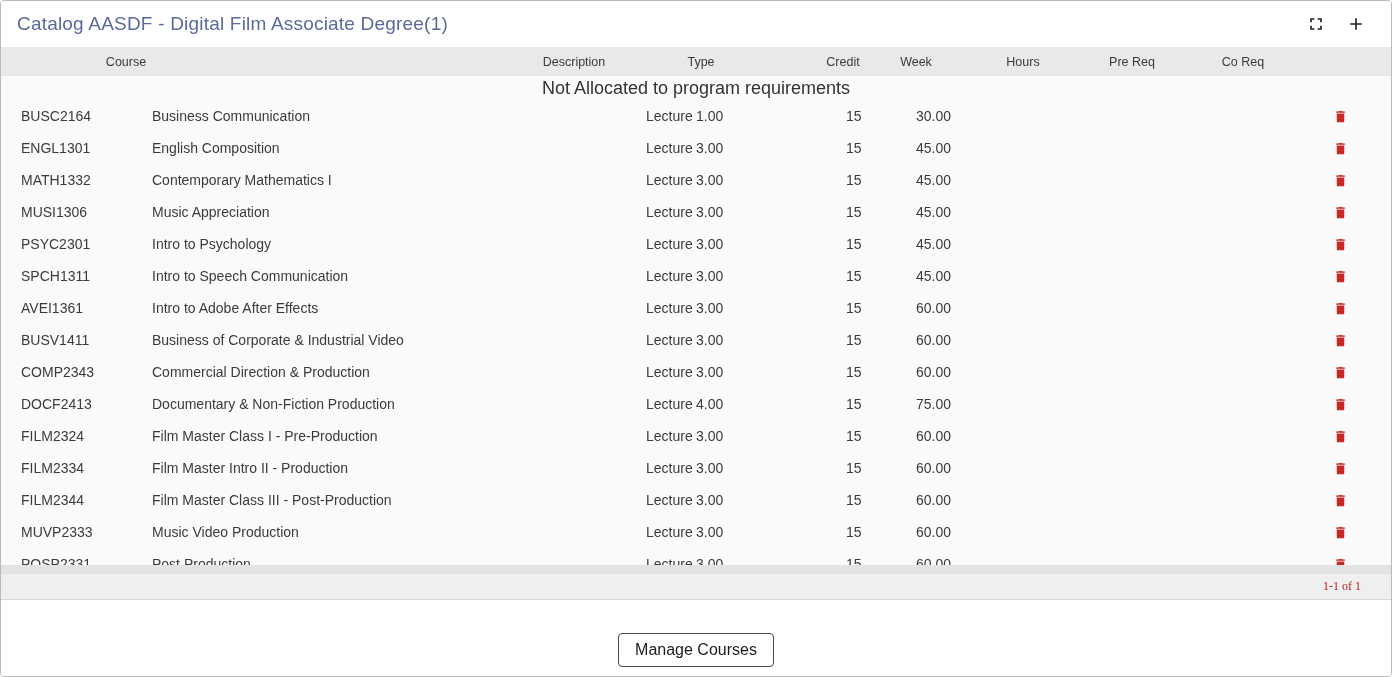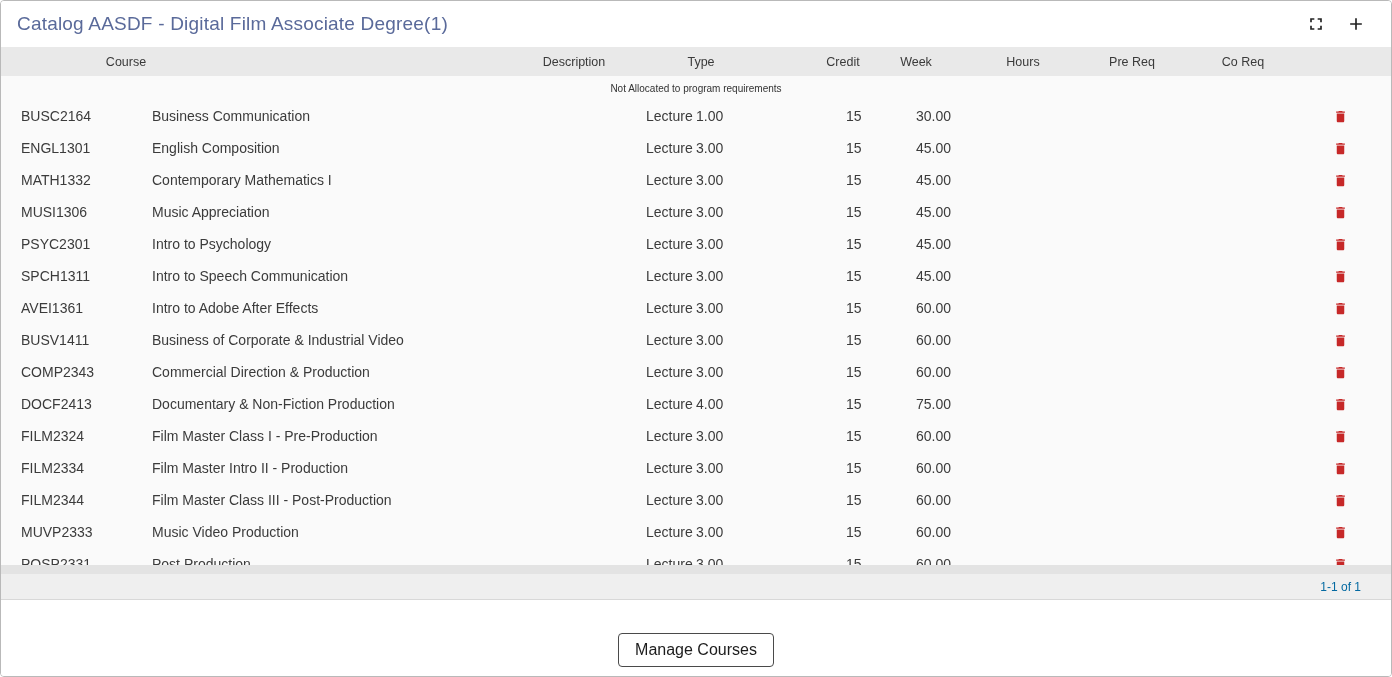--- a/index.html
+++ b/index.html
@@ -46,21 +46,21 @@
   .col-head span:nth-child(5){left:915px;}
   .col-head span:nth-child(6){left:1022px;}
   .col-head span:nth-child(7){left:1131px;}
   .col-head span:nth-child(8){left:1242px;}
   
   .table-body{
     height:489px;background:var(--body-bg);overflow:hidden;position:relative;
   }
   .group-row{
     height:24px;display:flex;align-items:center;justify-content:center;
-    font-size:10px;color:#333;
+    font-size:18px;color:#333;
   }
   .course-row{position:relative;height:32px;}
   .course-row .c{
     position:absolute;top:50%;transform:translateY(-50%);
     white-space:nowrap;font-size:14px;color:#3b3b3b;
   }
   .c.code{left:20px;}
   .c.name{left:151px;}
   .c.type{left:645px;}
   .c.credit{left:695px;}
@@ -72,22 +72,23 @@
     position:absolute;left:1328px;top:50%;transform:translateY(-50%);
     background:none;border:none;cursor:pointer;width:22px;height:22px;
     display:flex;align-items:center;justify-content:center;padding:0;
   }
   .trash svg path{fill:var(--delete-color);}
   
   .hscroll{height:9px;background:var(--scrollbar-bg);}
   .table-footer{
     height:26px;background:var(--footer-bg);
     display:flex;align-items:center;justify-content:flex-end;
-    padding-right:30px;font-size:12px;color:#0369a1;
+    padding-right:30px;font-size:12px;color:#b91c1c;
     border-bottom:1px solid #d8d8d8;
+    font-family:Liberation Serif, serif;
   }
   
   .bottom-area{
     height:77px;background:#fff;display:flex;justify-content:center;align-items:flex-start;
   }
   .manage-btn{
     margin-top:33px;background:#fff;border:1px solid #4a4a4a;border-radius:4px;
     padding:7px 16px;font-size:16px;color:#1c1c1c;cursor:pointer;
     font-family:"Liberation Sans","DejaVu Sans",sans-serif;
   }

